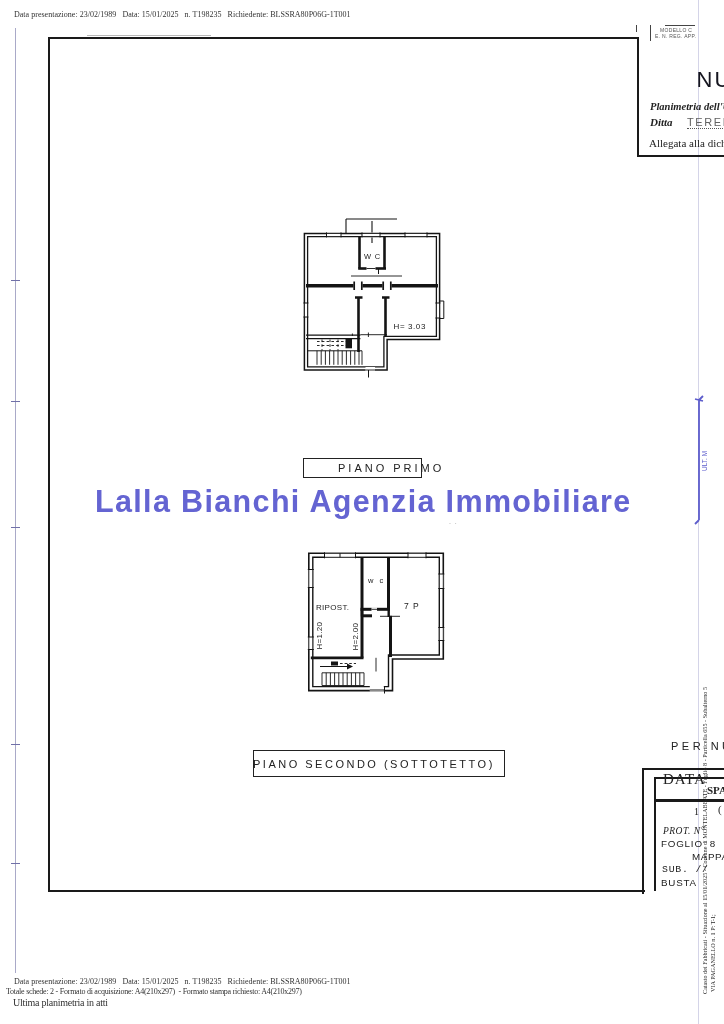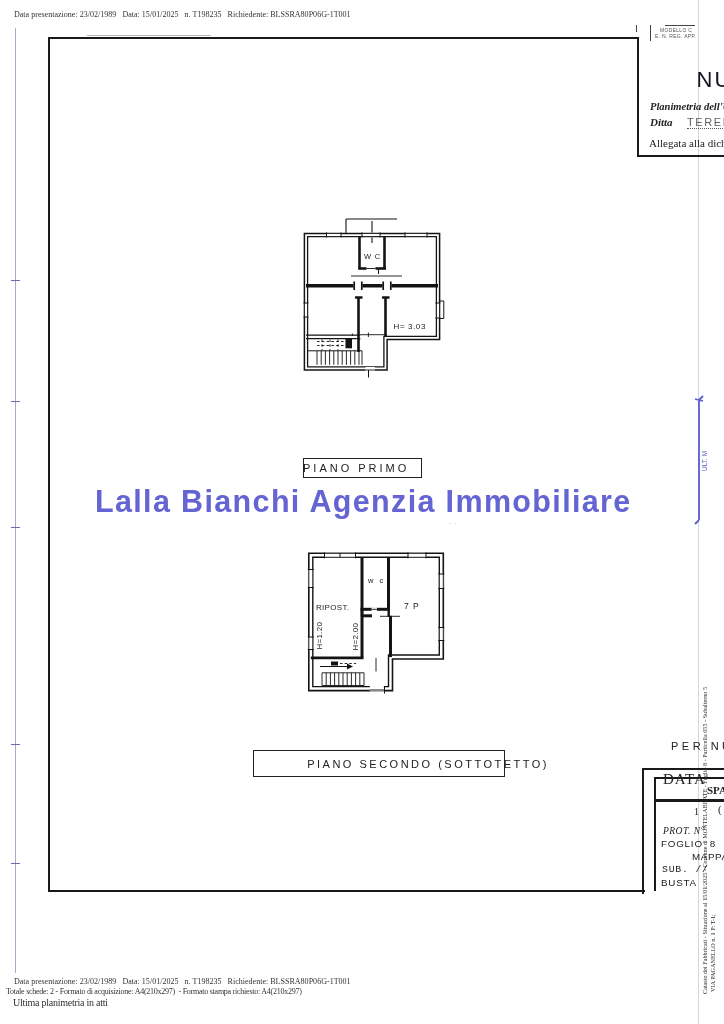--- a/index.html
+++ b/index.html
@@ -146,21 +146,21 @@
 
   <path stroke-width="1" d="M368.5 370 V377.5"></path>
 
   <text x="364" y="259" font-size="7.5" letter-spacing="0.8" fill="#222" stroke="none" font-family="Liberation Sans,sans-serif">W C</text>
 
   <text x="393.5" y="328.5" font-size="8" letter-spacing="0.6" fill="#222" stroke="none" font-family="Liberation Sans,sans-serif">H= 3.03</text>
 </svg>
 
 <div class="abs" style="left:303px;top:458px;width:117px;height:18px;border:1.2px solid #222;"></div>
 
-<div class="abs" style="left:303px;top:462px;width:105px;text-align:center;font-size:11px;letter-spacing:3px;color:#222;white-space:nowrap;">PIANO PRIMO</div>
+<div class="abs" style="left:303px;top:462px;width:105px;text-align:center;font-size:11px;letter-spacing:3px;color:#222;white-space:nowrap;padding-left:35px;">PIANO PRIMO</div>
 
 <div class="abs" style="left:95px;top:484px;font-size:30.5px;font-weight:bold;color:#6464d2;letter-spacing:1.35px;white-space:nowrap;">Lalla Bianchi Agenzia Immobiliare</div>
 
 <div class="abs" style="left:449px;top:518px;font-size:7px;color:#999;">.&nbsp;&nbsp;.</div>
 
 <svg class="abs" style="left:300px;top:545px;" width="160" height="160" viewBox="300 545 160 160" fill="none" stroke="#141414">
 
   <path stroke-width="1.6" d="M308.8 553.3 H443.3 V659 H392.5 V690.6 H308.8 Z"></path>
 
   <path stroke-width="1.4" d="M312.8 557.3 H439.3 V655 H388.5 V686.6 H312.8 Z"></path>
@@ -244,21 +244,21 @@
 
   <text x="404" y="609" font-size="8.5" letter-spacing="1" fill="#222" stroke="none" font-family="Liberation Sans,sans-serif">7 P</text>
 
   <text x="0" y="0" font-size="8" letter-spacing="0.3" fill="#222" stroke="none" font-family="Liberation Sans,sans-serif" transform="translate(321.5 649.5) rotate(-90)">H=1.20</text>
 
   <text x="0" y="0" font-size="8" letter-spacing="0.3" fill="#222" stroke="none" font-family="Liberation Sans,sans-serif" transform="translate(358 650.5) rotate(-90)">H=2.00</text>
 </svg>
 
 <div class="abs" style="left:253px;top:750px;width:250px;height:25px;border:1.2px solid #222;"></div>
 
-<div class="abs" style="left:253px;top:758px;width:296px;text-align:right;font-size:11px;letter-spacing:2.5px;color:#222;white-space:nowrap;">PIANO SECONDO (SOTTOTETTO)</div>
+<div class="abs" style="left:253px;top:758px;width:296px;text-align:left;font-size:11px;letter-spacing:2.5px;color:#222;white-space:nowrap;">PIANO SECONDO (SOTTOTETTO)</div>
 
 <div class="abs" style="left:671px;top:740px;font-size:11px;letter-spacing:3.5px;color:#222;white-space:nowrap;">PER NUOVA</div>
 
 <div class="abs" style="left:642px;top:768px;width:82px;height:123.5px;border-left:2.5px solid #1a1a1a;border-top:2px solid #1a1a1a;"></div>
 
 <div class="abs" style="left:654px;top:777px;width:70px;height:112px;border-left:2px solid #1a1a1a;border-top:2px solid #1a1a1a;"></div>
 
 <div class="abs" style="left:654px;top:799px;width:70px;height:2.5px;background:#1a1a1a;"></div>
 
 <div class="abs ser" style="left:707px;top:784px;font-size:11px;font-weight:bold;color:#222;white-space:nowrap;">SPAZIO</div>

